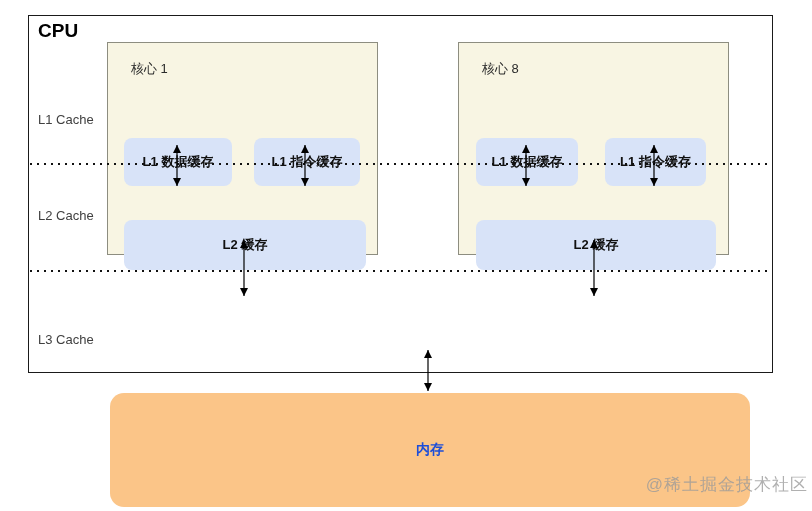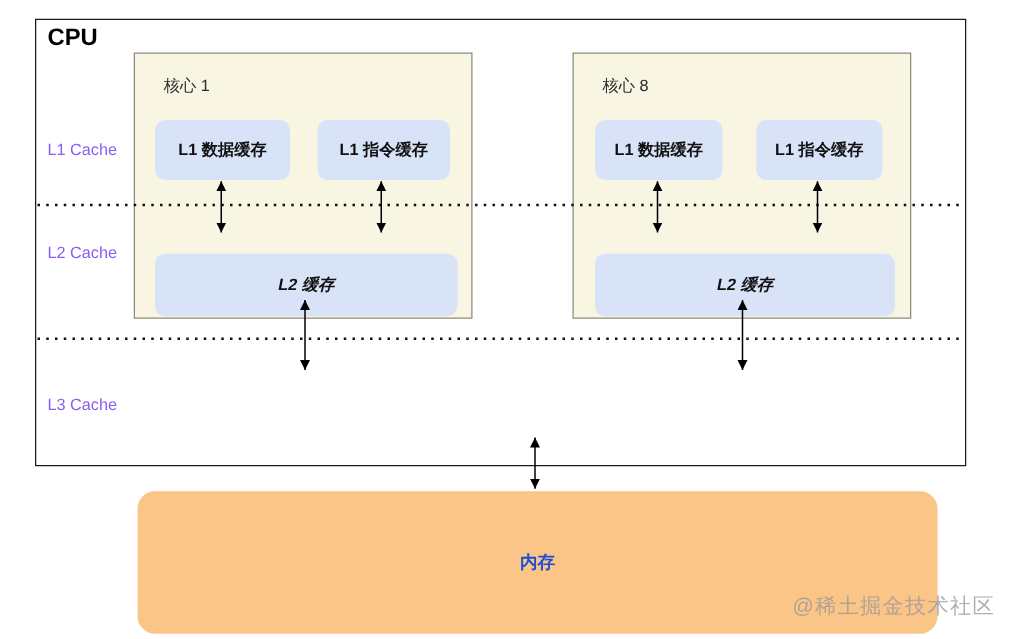--- a/index.html
+++ b/index.html
@@ -16,62 +16,62 @@
   .stage{position:relative;width:812px;height:428px;background:#fff;}
 
   .cpu-box{
     position:absolute;left:28px;top:15px;width:745px;height:358px;
     border:1.5px solid var(--cpu-border);background:transparent;
   }
   .cpu-title{
     position:absolute;left:38px;top:20px;font-size:19px;font-weight:bold;color:#000;
   }
   .row-label{
-    position:absolute;left:38px;font-size:13px;color:#8b5cf6;white-space:nowrap;
+    position:absolute;left:38px;font-size:13px;color:#404040;white-space:nowrap;
   }
   .row-label.l1{top:112px;}
-  .row-label.l2{top:194px;}
-  .row-label.l3{top:316px;}
+  .row-label.l2{top:208px;}
+  .row-label.l3{top:332px;}
 
   .core{
     position:absolute;top:42px;width:271px;height:213px;
     background:var(--core-bg);border:1px solid var(--core-border);
   }
   .core.c1{left:107px;}
   .core.c2{left:458px;}
   .core-title{
     position:absolute;left:23px;top:17px;font-size:13px;color:#2b2b2b;white-space:nowrap;
   }
 
   .cache{
     background:var(--cache-bg);border-radius:8px;
     display:flex;align-items:center;justify-content:center;
     font-size:13px;font-weight:bold;color:#111;white-space:nowrap;
   }
-  .core .cache{position:absolute;}
+  .core .cache{position:absolute;margin-top:42px;}
   .cache.l1d{left:16px;top:53px;width:108px;height:48px;}
   .cache.l1i{left:146px;top:53px;width:106px;height:48px;}
   .core.c2 .cache.l1d{left:17px;width:102px;}
   .core.c2 .cache.l1i{left:146px;width:101px;}
-  .cache.l2{left:16px;top:160px;width:242px;height:50px;font-style:italic;}
+  .cache.l2{left:16px;top:135px;width:242px;height:50px;}
   .core.c2 .cache.l2{left:17px;width:240px;}
 
   .cache.l3{
     position:absolute;left:110px;top:298px;width:637px;height:50px;
   }
 
   .memory{
     position:absolute;left:110px;top:393px;width:640px;height:114px;
     background:var(--memory-bg);border-radius:14px;
     display:flex;align-items:center;justify-content:center;
     font-size:14px;font-weight:bold;color:#1d4ed8;
   }
 
   .watermark{
-    position:absolute;right:16px;top:473px;
+    position:absolute;right:4px;top:473px;
     font-size:17px;color:var(--watermark);opacity:0.78;
     letter-spacing:1px;white-space:nowrap;
   }
 
   svg.overlay{
     position:absolute;left:0;top:0;width:812px;height:511px;
     pointer-events:none;
   }
   svg.overlay line.dots{
     stroke:#111;stroke-width:2;stroke-dasharray:2 5;

